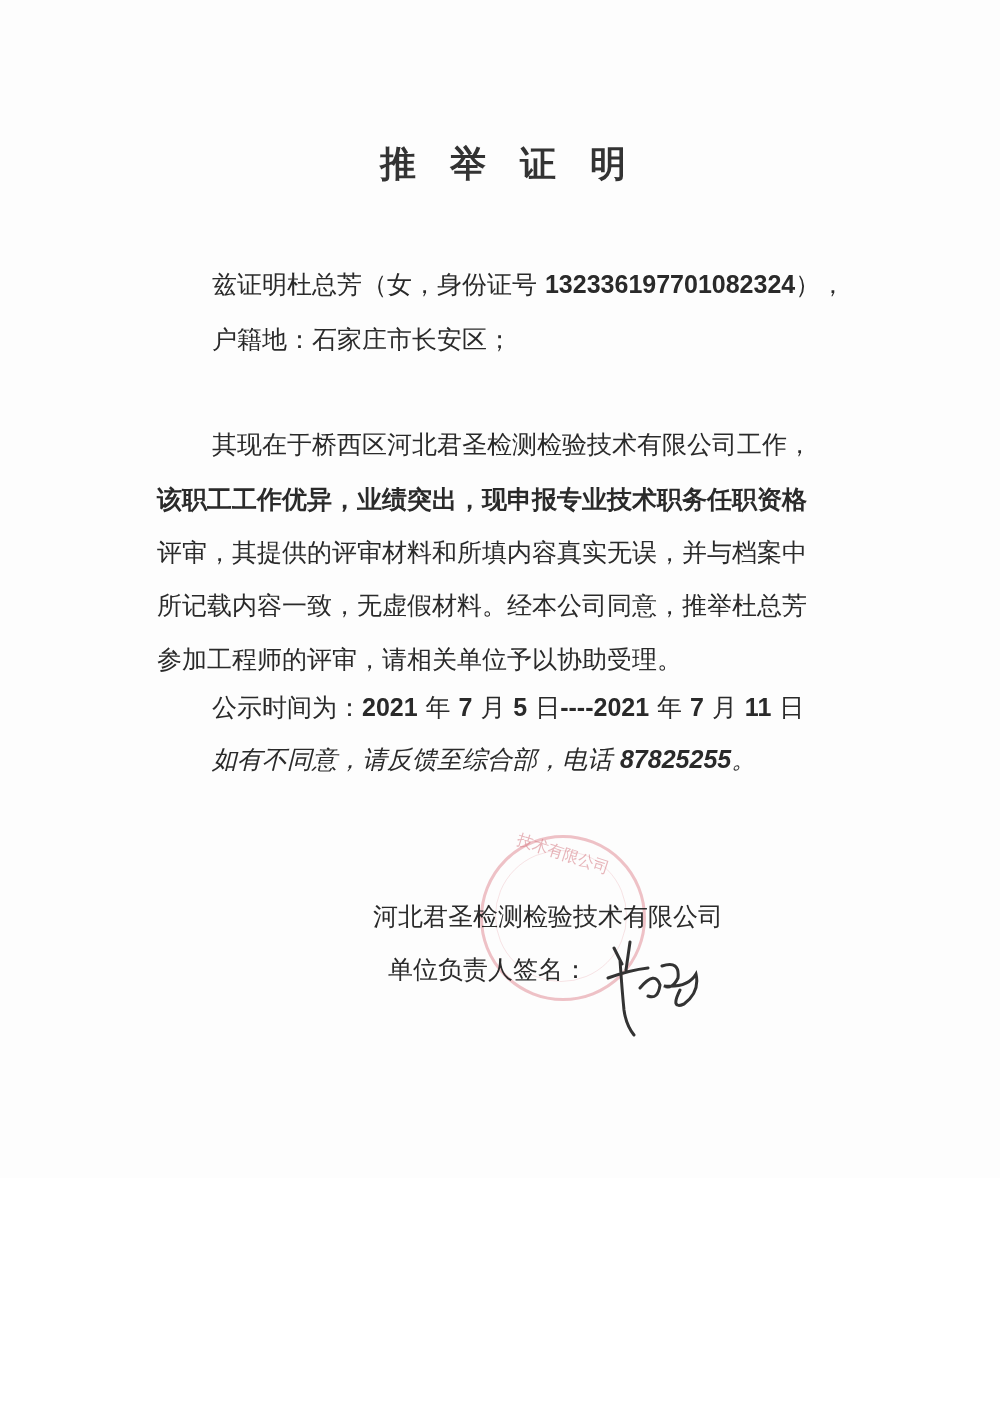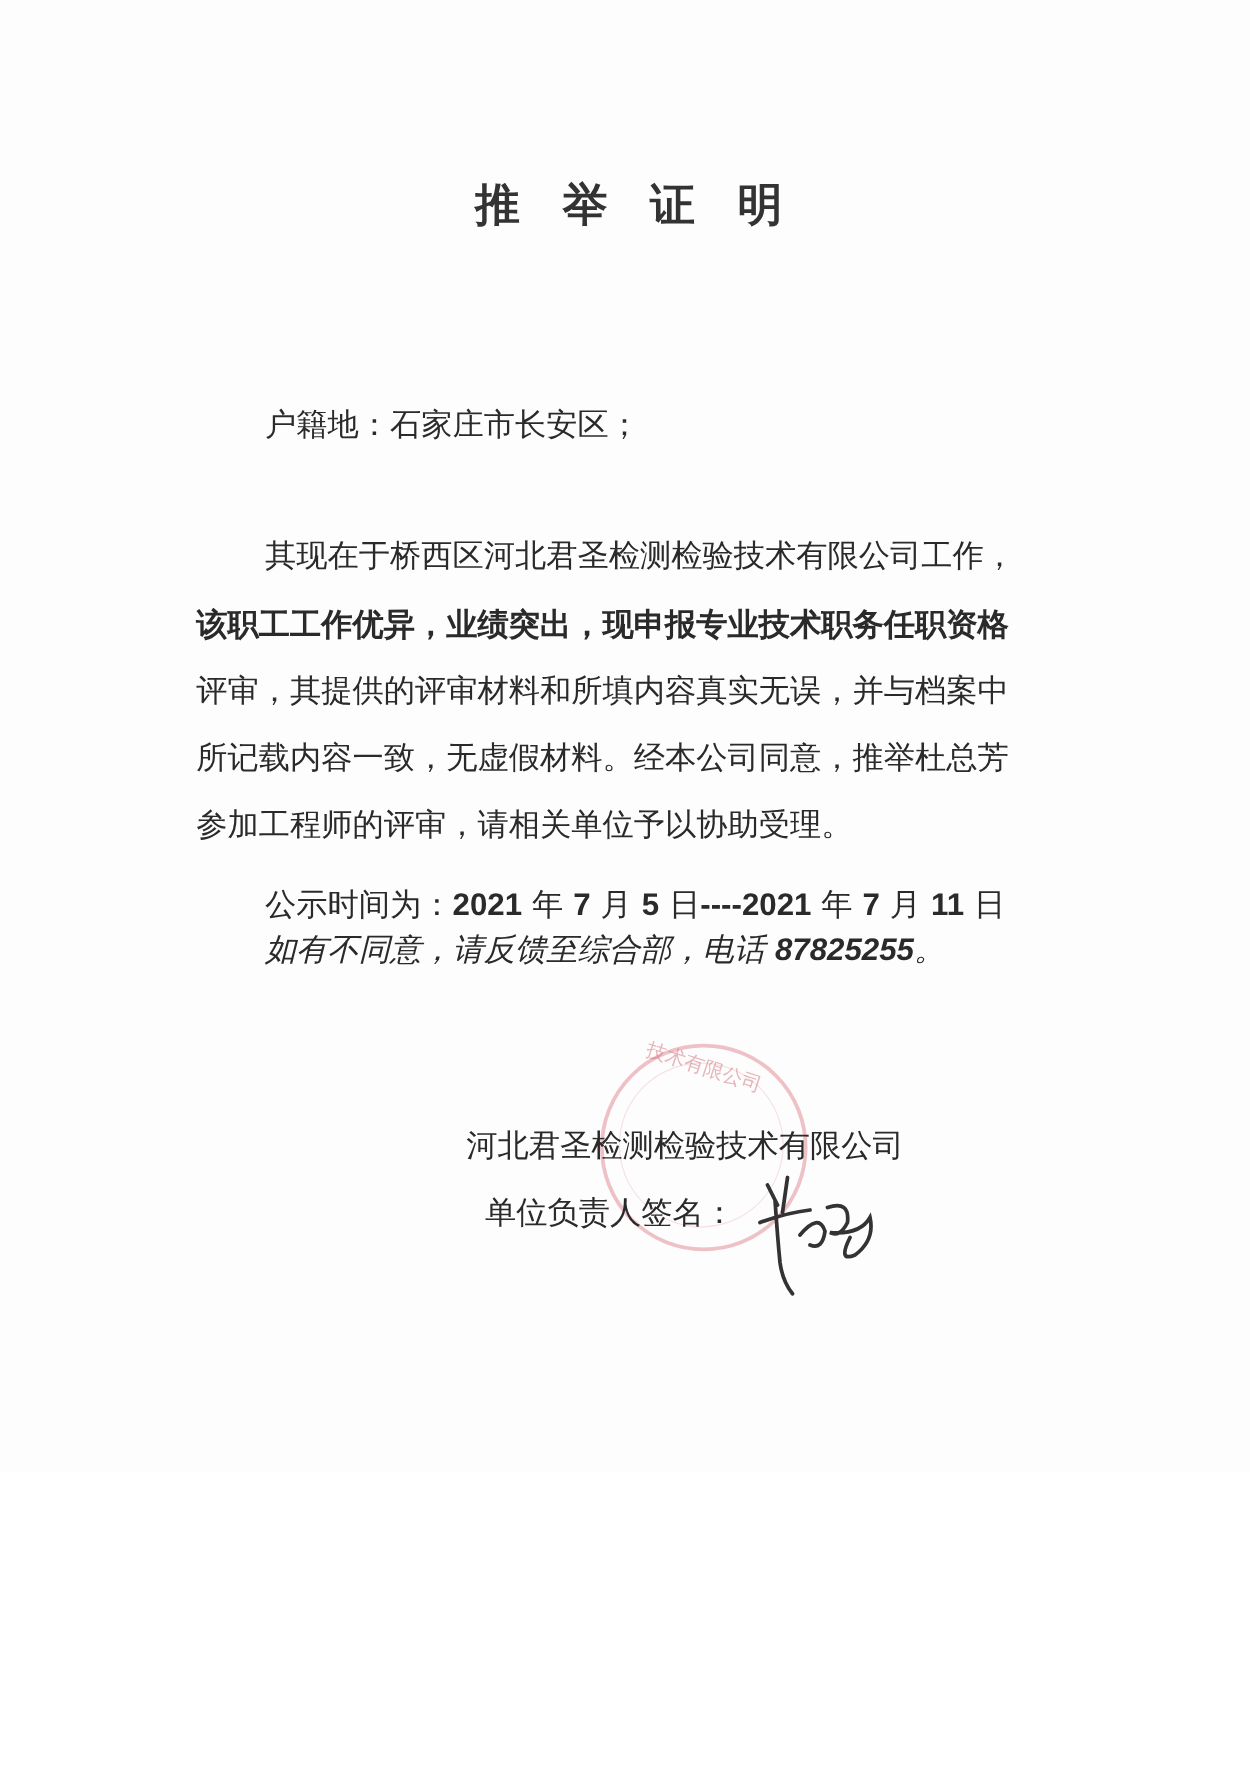--- a/index.html
+++ b/index.html
@@ -29,28 +29,29 @@
       transform: rotate(18deg); white-space: nowrap;
     }
     .signature { position: absolute; left: 600px; top: 930px; width: 110px; height: 110px; }
   </style>
 </head>
 <body>
 
 <div class="page">
   <div class="title">推举证明</div>
 
+  <div class="line" style="left:212px;top:272px;"><span>兹证明杜总芳（女，身份证号 </span><span class="num">132336197701082324</span><span>），</span></div>
   <div class="line" style="left:212px;top:327px;">户籍地：石家庄市长安区；</div>
   <div class="line" style="left:212px;top:432px;">其现在于桥西区河北君圣检测检验技术有限公司工作，</div>
   <div class="line" style="left:157px;top:487px;font-weight:bold;">该职工工作优异，业绩突出，现申报专业技术职务任职资格</div>
   <div class="line" style="left:157px;top:540px;text-align:right;">评审，其提供的评审材料和所填内容真实无误，并与档案中</div>
   <div class="line" style="left:157px;top:593px;">所记载内容一致，无虚假材料。经本公司同意，推举杜总芳</div>
   <div class="line" style="left:157px;top:647px;">参加工程师的评审，请相关单位予以协助受理。</div>
 
-  <div class="line" style="left:212px;top:711px;"><span>公示时间为：</span><span class="num">2021</span><span> 年 </span><span class="num">7</span><span> 月 </span><span class="num">5</span><span> 日</span><span class="num">----</span><span class="num">2021</span><span> 年 </span><span class="num">7</span><span> 月 </span><span class="num">11</span><span> 日</span></div>
+  <div class="line" style="left:212px;top:695px;"><span>公示时间为：</span><span class="num">2021</span><span> 年 </span><span class="num">7</span><span> 月 </span><span class="num">5</span><span> 日</span><span class="num">----</span><span class="num">2021</span><span> 年 </span><span class="num">7</span><span> 月 </span><span class="num">11</span><span> 日</span></div>
 
   <div class="line" style="left:212px;top:747px;font-style:italic;"><span>如有不同意，请反馈至综合部，电话 </span><span class="num">87825255</span><span>。</span></div>
 
   <div class="stamp">
     <div class="stamp-inner"></div>
     <div class="stamp-text">技术有限公司</div>
   </div>
 
   <div class="line" style="left:373px;top:904px;">河北君圣检测检验技术有限公司</div>
   <div class="line" style="left:388px;top:957px;">单位负责人签名：</div>

